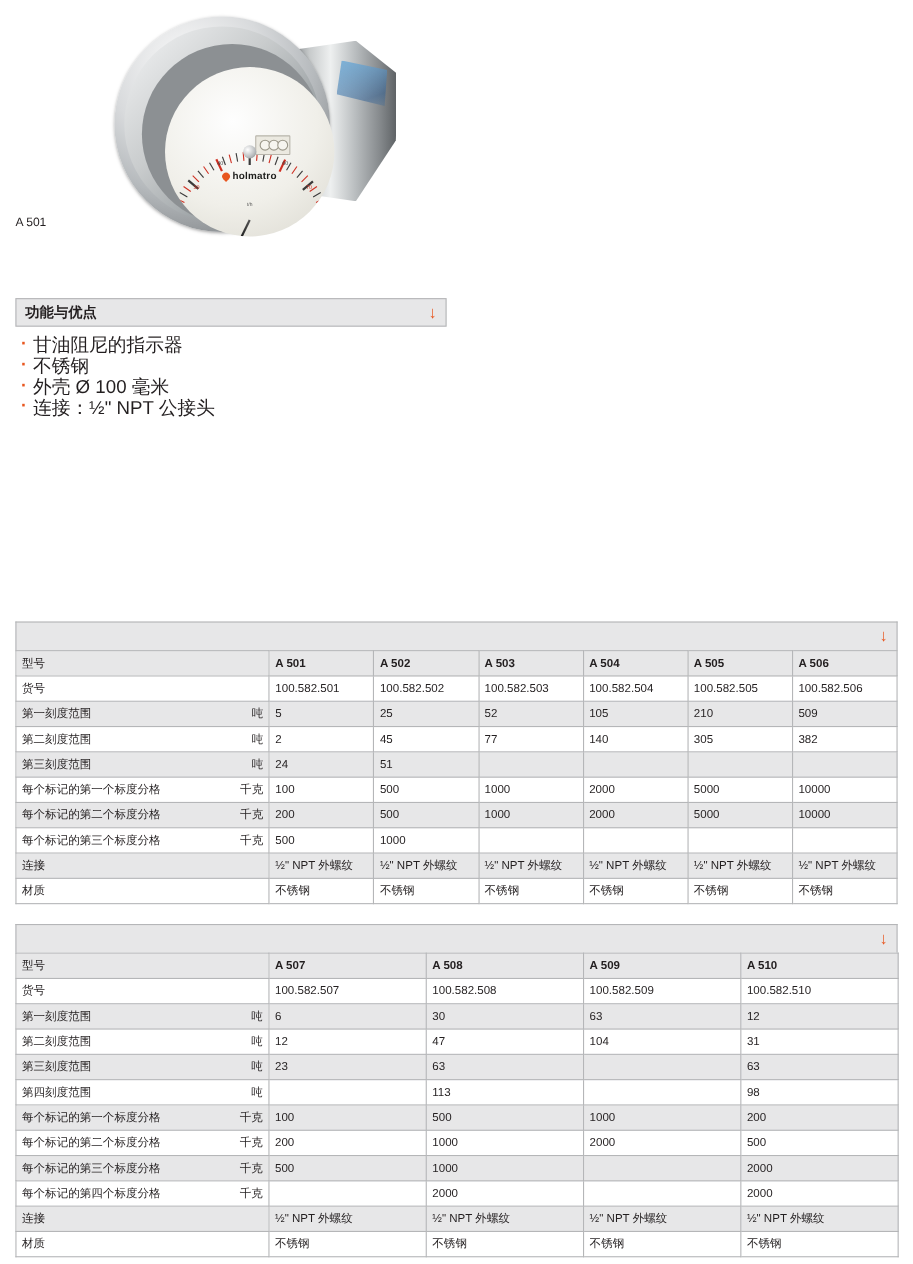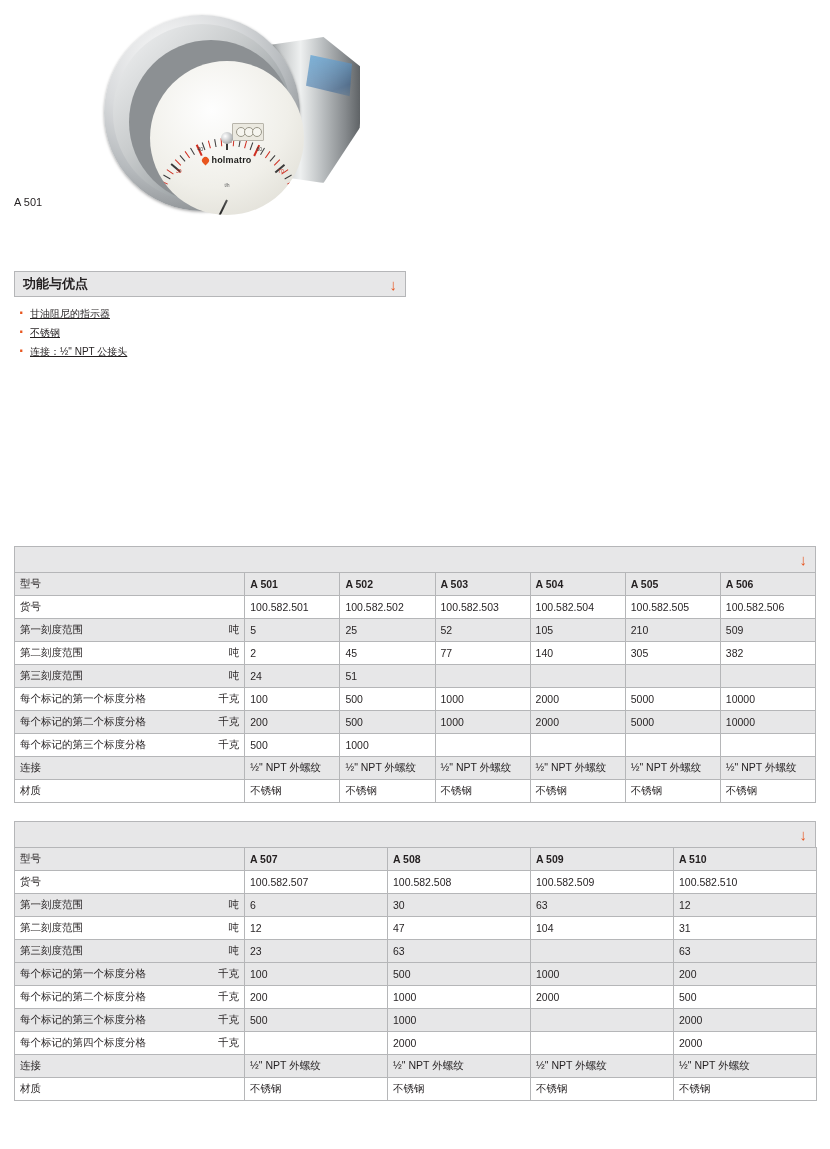--- a/index.html
+++ b/index.html
@@ -278,24 +278,23 @@
     font-weight: bold;
   }
   .feature-list {
     margin: 7px 0 0 0;
     padding: 0;
     list-style: none;
   }
   .feature-list li {
     position: relative;
     padding-left: 16px;
-    font-size: 10px;
+    font-size: 17px;
     line-height: 19px;
     color: #231f20;
-    text-decoration: underline;
   }
   .feature-list li:before {
     content: "·";
     position: absolute;
     left: 5px;
     top: -1px;
     color: #e8561f;
     font-size: 16px;
     font-weight: bold;
   }
@@ -546,20 +545,21 @@
     <div class="product-caption">A 501</div>
   </div>
 
   <div class="feature-head">
     <span class="title">功能与优点</span>
     <span class="arrow-down">↓</span>
   </div>
   <ul class="feature-list" id="feature-list">
       <li>甘油阻尼的指示器</li>
       <li>不锈钢</li>
+      <li>外壳 Ø 100 毫米</li>
       <li>连接：½" NPT 公接头</li>
     </ul>
 
   <div class="spacer-2" style="height:185px"></div>
 
   <div id="tables">
       <div class="table-block">
         <div class="table-head">
           <span class="title"></span>
           <span class="arrow-down">↓</span>
@@ -710,20 +710,27 @@
               <td>104</td>
               <td>31</td>
             </tr>
             <tr class="band">
               <td class="lbl"><span>第三刻度范围</span><span class="unit">吨</span></td>
               <td>23</td>
               <td>63</td>
               <td></td>
               <td>63</td>
             </tr>
+            <tr class="plain">
+              <td class="lbl"><span>第四刻度范围</span><span class="unit">吨</span></td>
+              <td></td>
+              <td>113</td>
+              <td></td>
+              <td>98</td>
+            </tr>
             <tr class="band">
               <td class="lbl"><span>每个标记的第一个标度分格</span><span class="unit">千克</span></td>
               <td>100</td>
               <td>500</td>
               <td>1000</td>
               <td>200</td>
             </tr>
             <tr class="plain">
               <td class="lbl"><span>每个标记的第二个标度分格</span><span class="unit">千克</span></td>
               <td>200</td>

